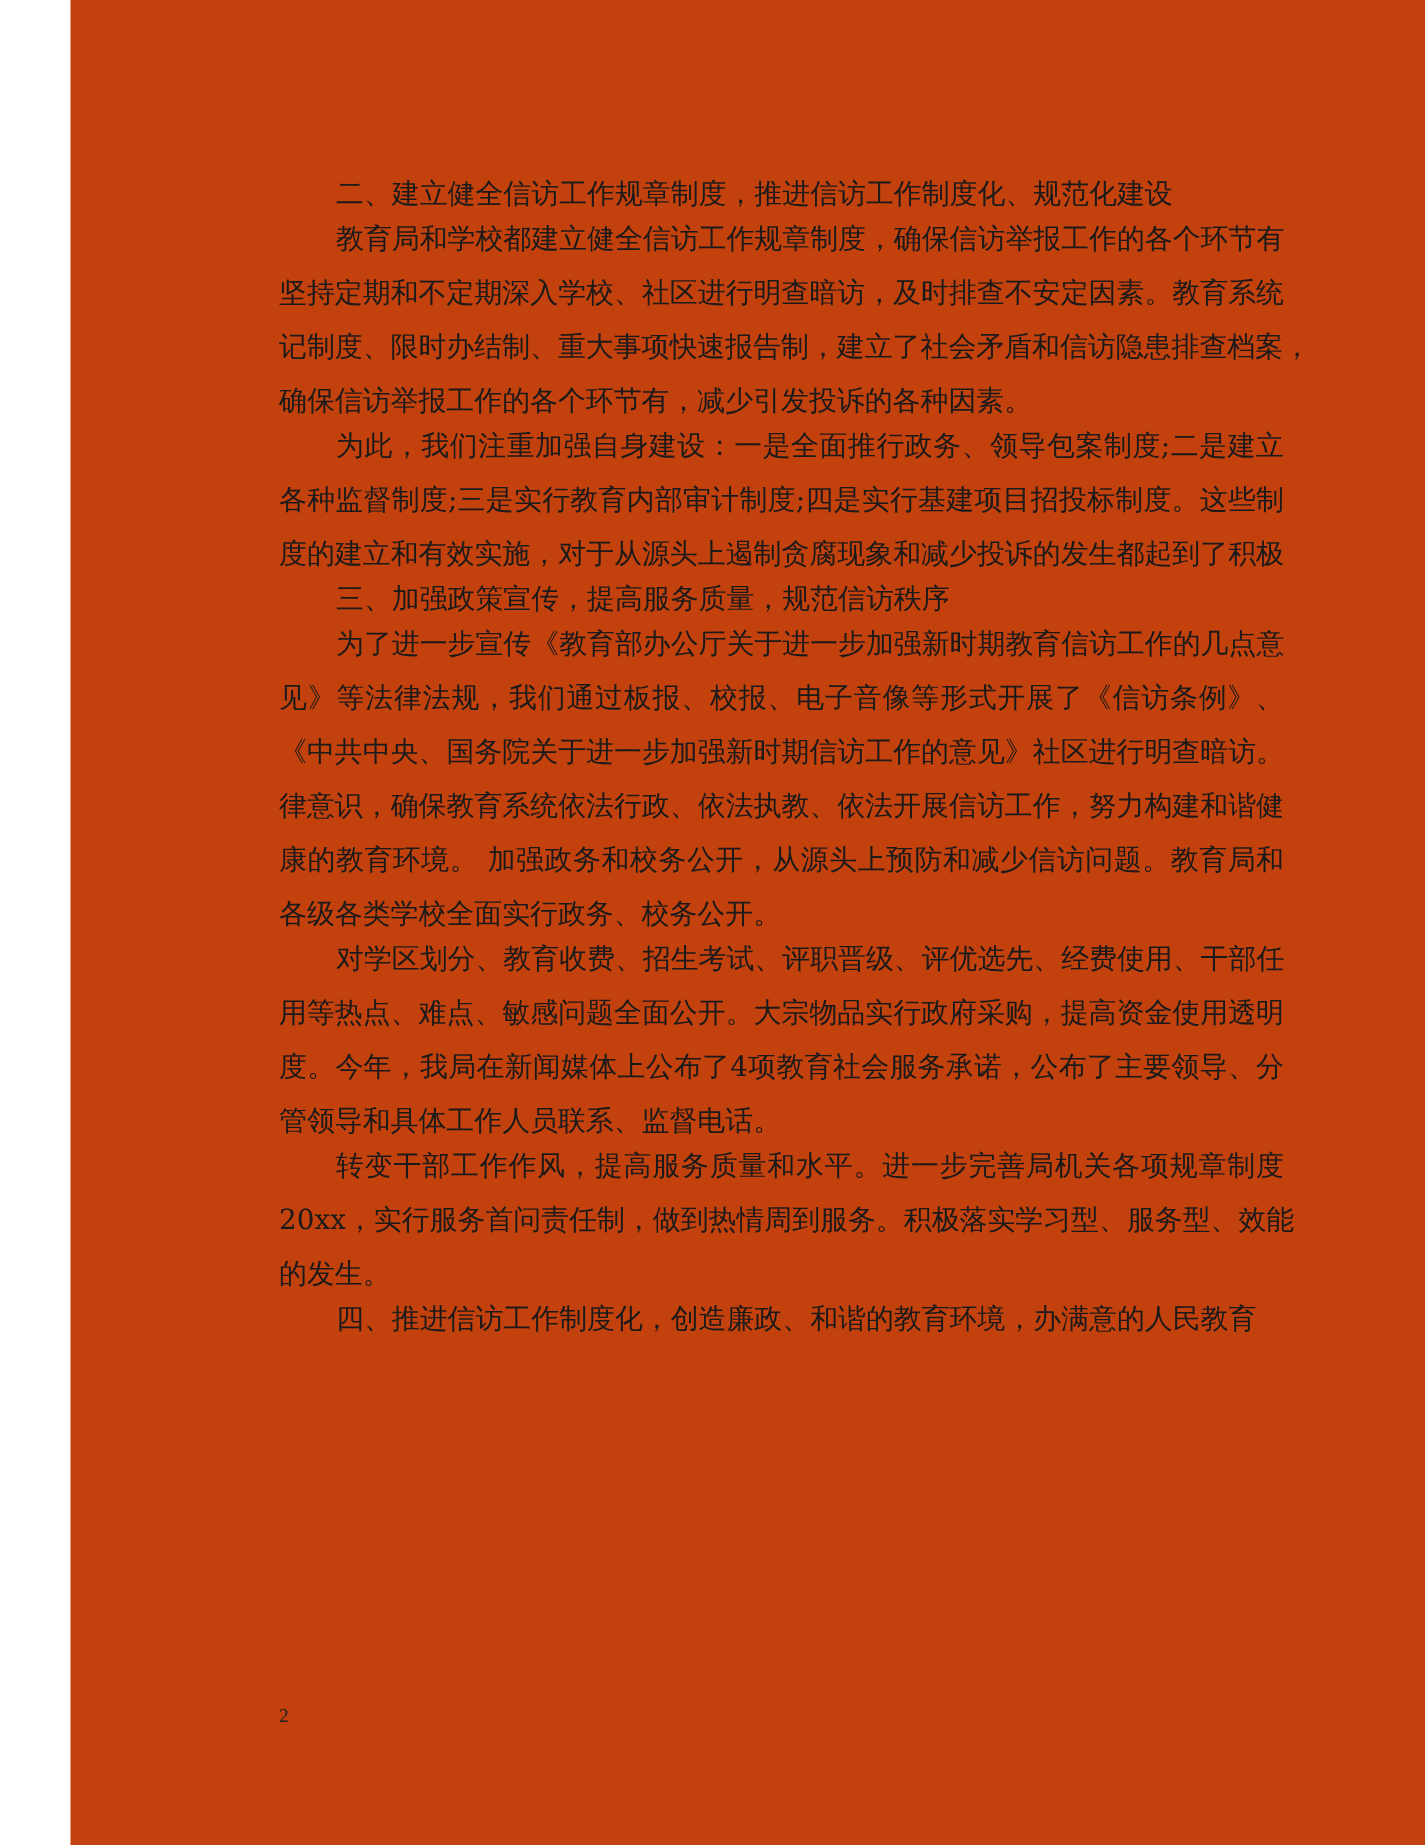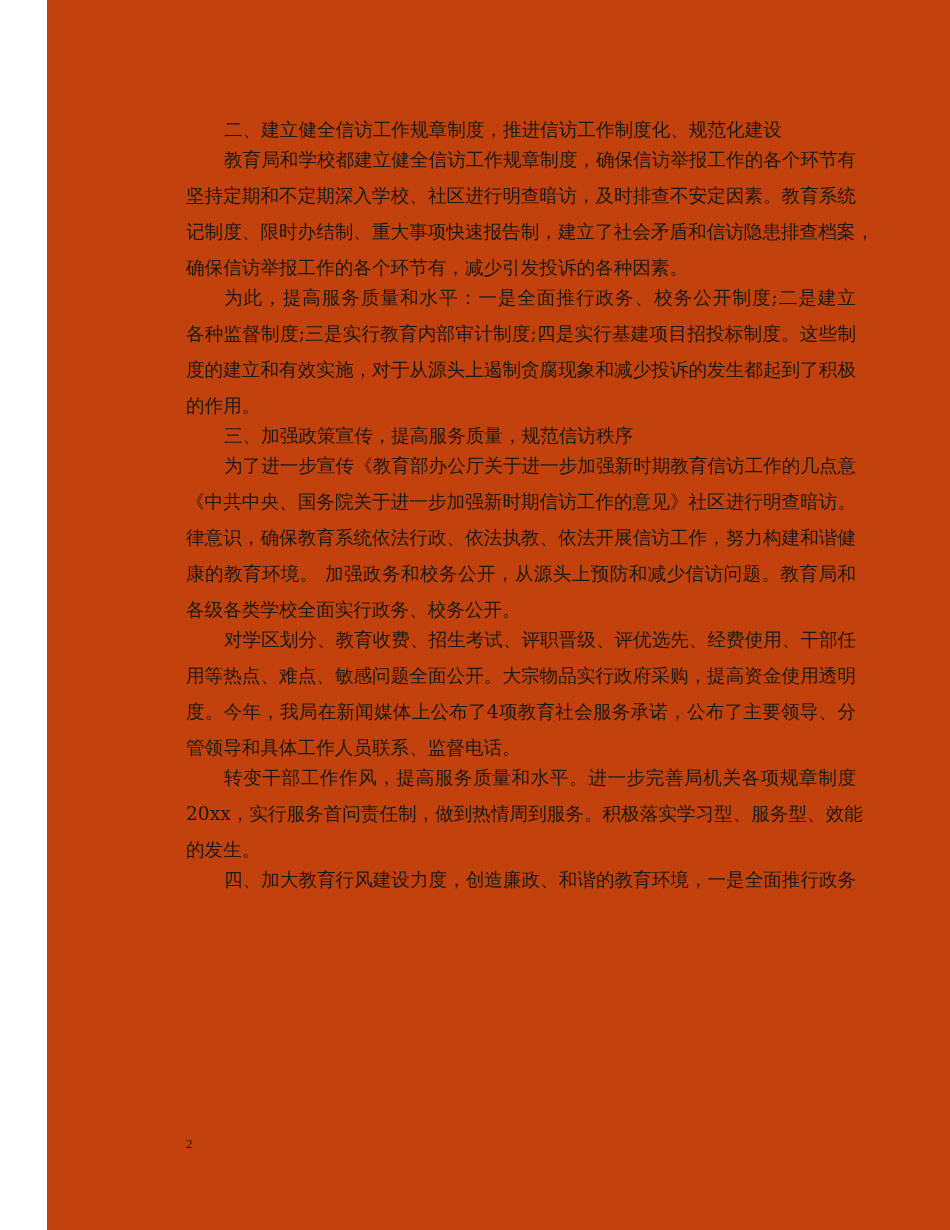--- a/index.html
+++ b/index.html
@@ -29,51 +29,51 @@
     </div>
 
     <div class="para">
       <span class="line indent">教育局和学校都建立健全信访工作规章制度，确保信访举报工作的各个环节有</span>
       <span class="line">坚持定期和不定期深入学校、社区进行明查暗访，及时排查不安定因素。教育系统</span>
       <span class="line over">记制度、限时办结制、重大事项快速报告制，建立了社会矛盾和信访隐患排查档案，</span>
       <span class="line last">确保信访举报工作的各个环节有，减少引发投诉的各种因素。</span>
     </div>
 
     <div class="para">
-      <span class="line indent">为此，提高服务质量和水平：一是全面推行政务、校务公开制度;二是建立</span>
+      <span class="line indent">为此，我们注重加强自身建设：一是全面推行政务、领导包案制度;二是建立</span>
       <span class="line">各种监督制度;三是实行教育内部审计制度;四是实行基建项目招投标制度。这些制</span>
       <span class="line">度的建立和有效实施，对于从源头上遏制贪腐现象和减少投诉的发生都起到了积极</span>
-      <span class="line last">的作用。</span>
     </div>
 
     <div class="para heading">
       <span class="line indent last">三、加强政策宣传，提高服务质量，规范信访秩序</span>
     </div>
 
     <div class="para">
       <span class="line indent">为了进一步宣传《教育部办公厅关于进一步加强新时期教育信访工作的几点意</span>
+      <span class="line">见》等法律法规，我们通过板报、校报、电子音像等形式开展了《信访条例》、</span>
       <span class="line">《中共中央、国务院关于进一步加强新时期信访工作的意见》社区进行明查暗访。</span>
       <span class="line">律意识，确保教育系统依法行政、依法执教、依法开展信访工作，努力构建和谐健</span>
       <span class="line">康的教育环境。 加强政务和校务公开，从源头上预防和减少信访问题。教育局和</span>
       <span class="line last">各级各类学校全面实行政务、校务公开。</span>
     </div>
 
     <div class="para">
       <span class="line indent">对学区划分、教育收费、招生考试、评职晋级、评优选先、经费使用、干部任</span>
       <span class="line">用等热点、难点、敏感问题全面公开。大宗物品实行政府采购，提高资金使用透明</span>
       <span class="line">度。今年，我局在新闻媒体上公布了4项教育社会服务承诺，公布了主要领导、分</span>
       <span class="line last">管领导和具体工作人员联系、监督电话。</span>
     </div>
 
     <div class="para">
       <span class="line indent">转变干部工作作风，提高服务质量和水平。进一步完善局机关各项规章制度</span>
       <span class="line">20xx，实行服务首问责任制，做到热情周到服务。积极落实学习型、服务型、效能</span>
       <span class="line last">的发生。</span>
     </div>
 
     <div class="para heading">
-      <span class="line indent last">四、加大教育行风建设力度，创造廉政、和谐的教育环境，一是全面推行政务</span>
+      <span class="line indent last">四、推进信访工作制度化，创造廉政、和谐的教育环境，办满意的人民教育</span>
     </div>
 
   </div>
 
   <div class="footer-num">2</div>
 </div>
 
 </body></html>

